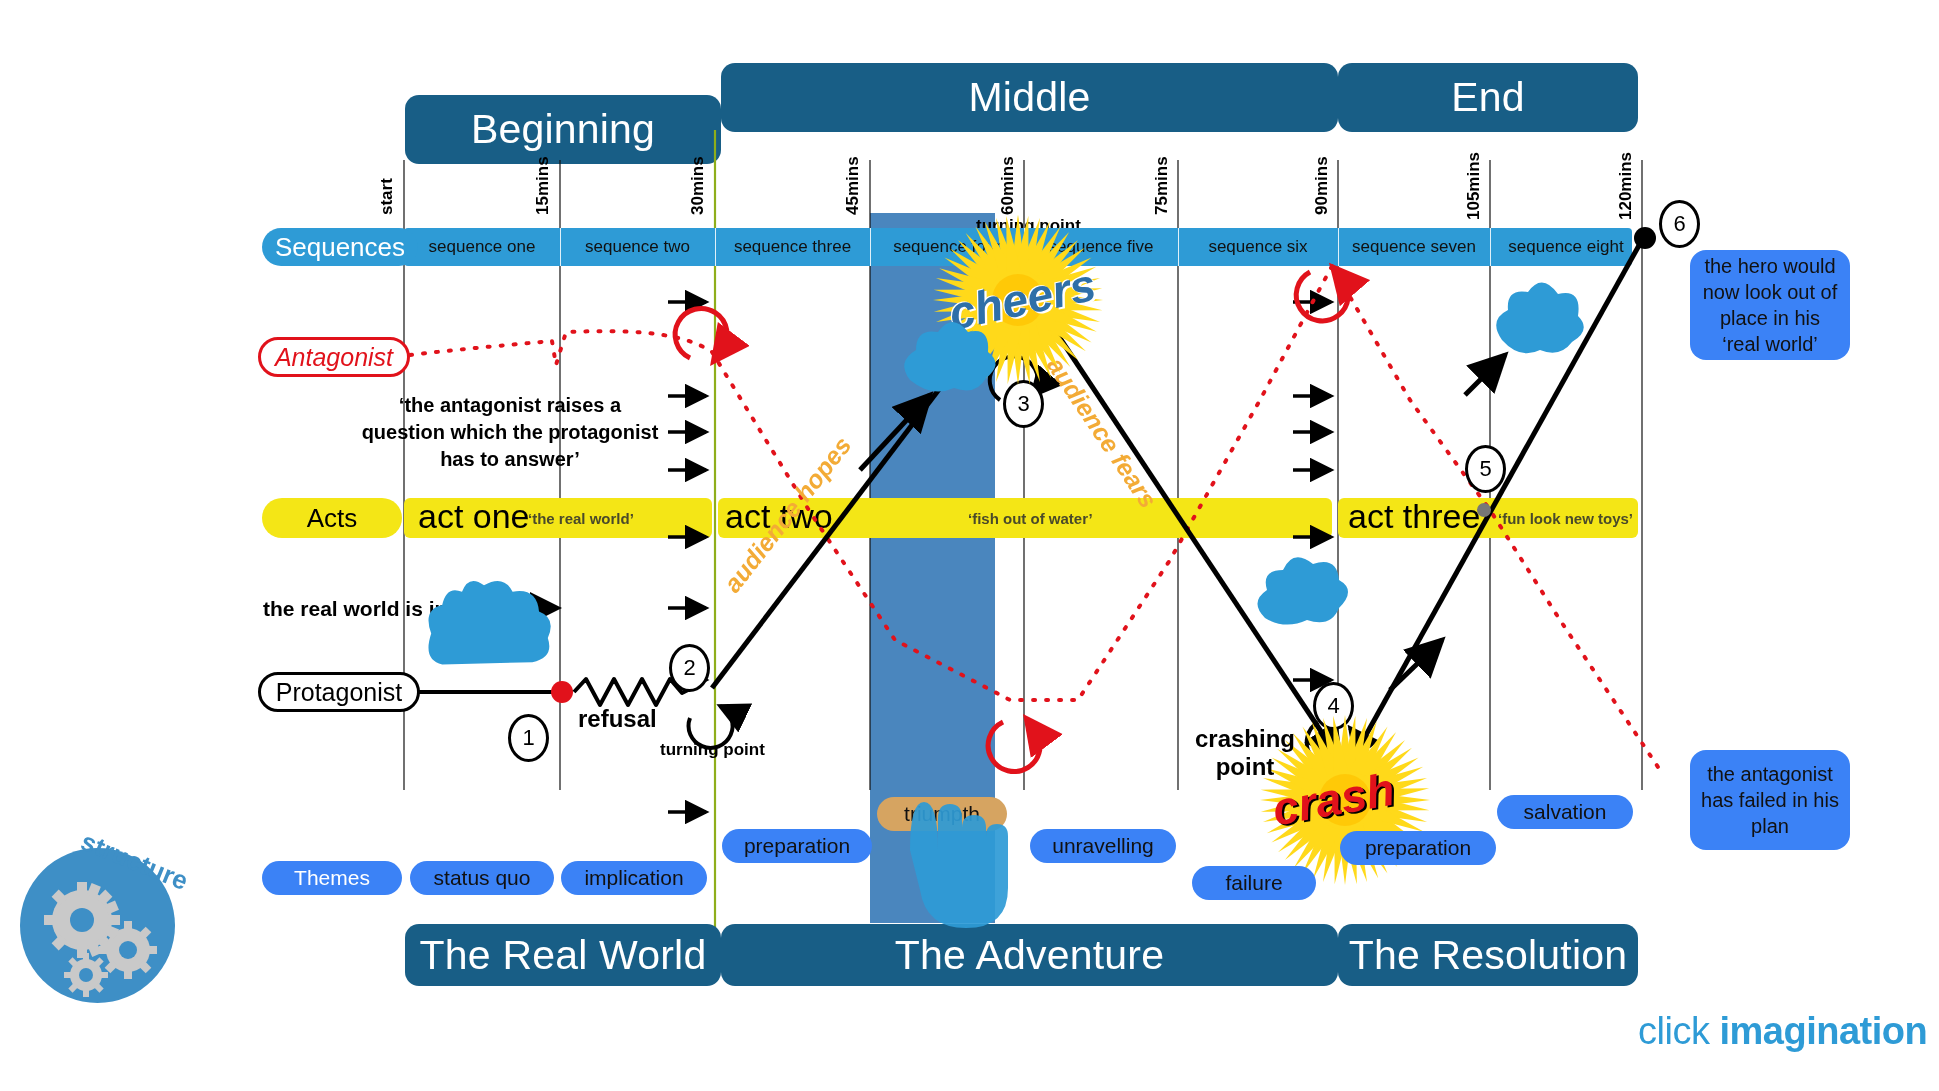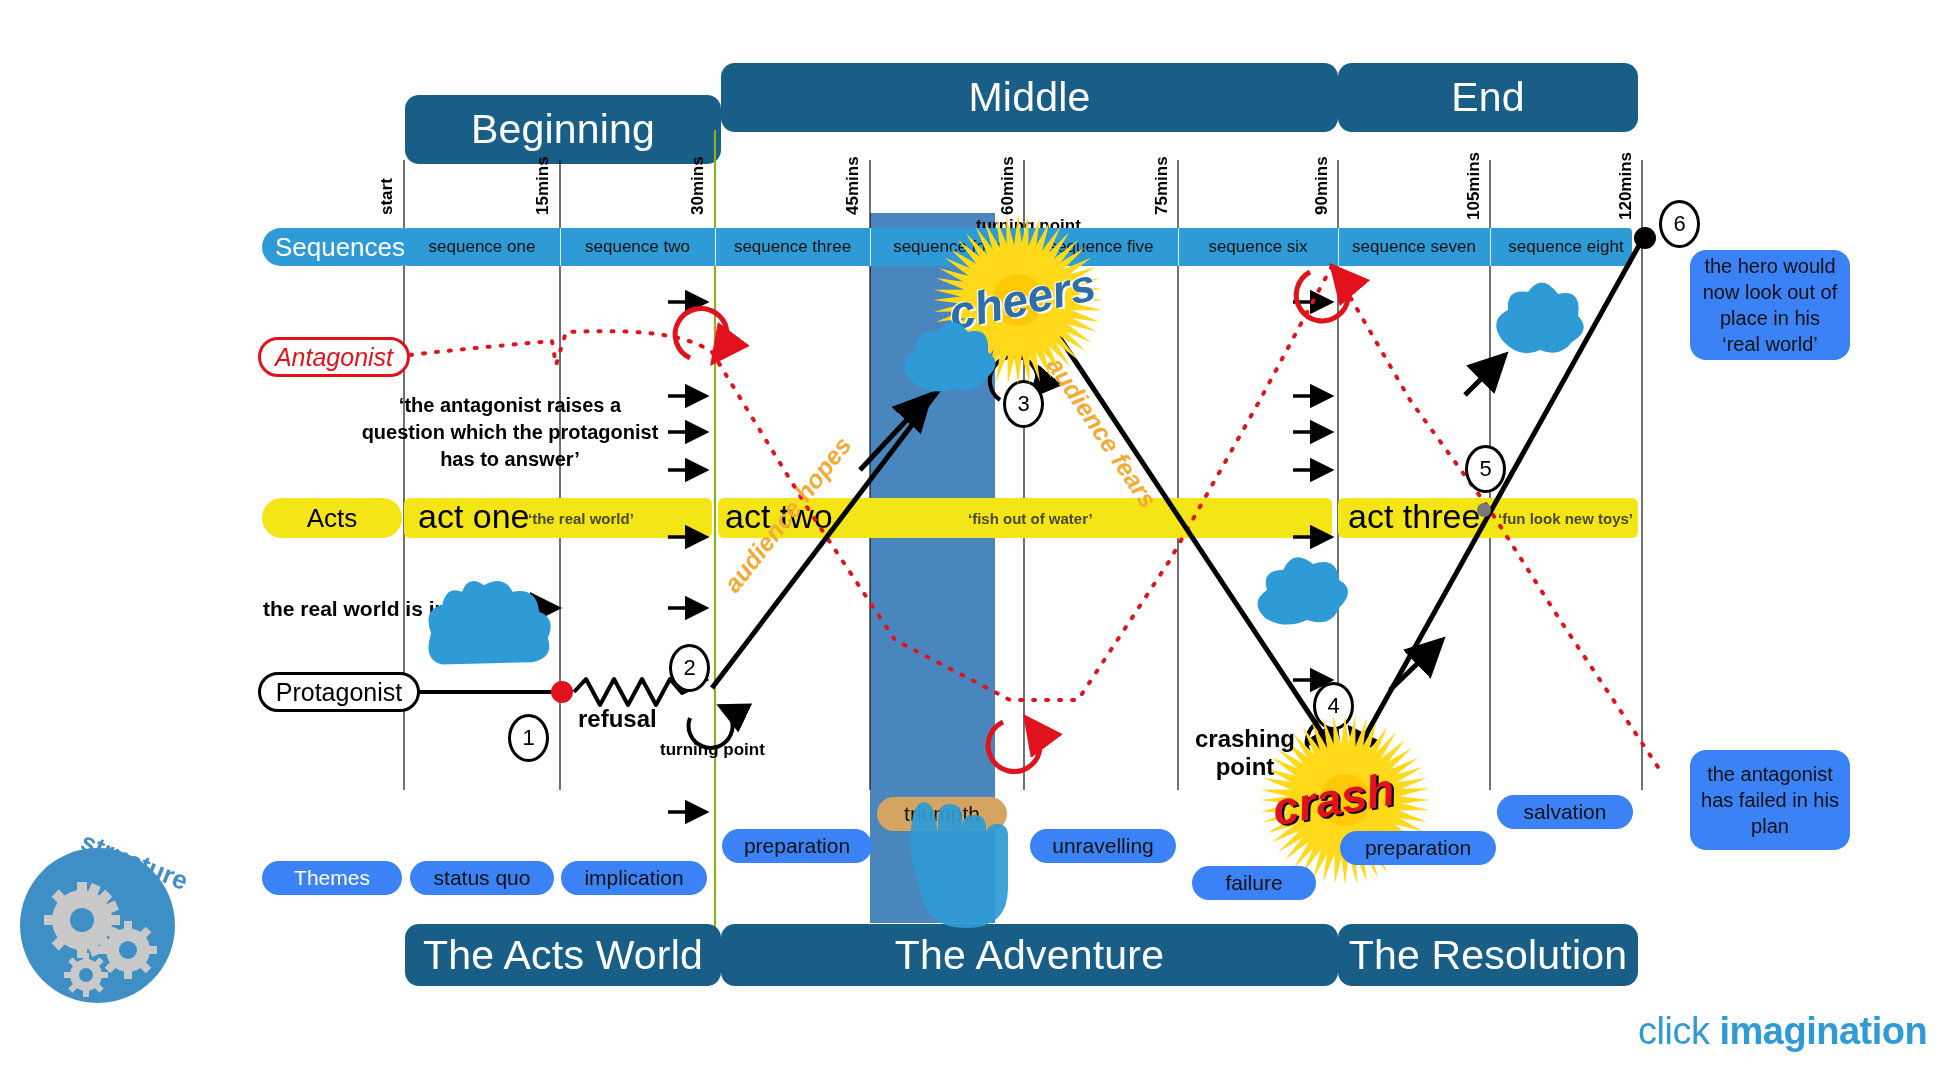--- a/index.html
+++ b/index.html
@@ -438,21 +438,21 @@
   <span>failure</span>
   </div>
 <div class="thpill" style="left:1340px;top:831px;width:156px;">
   <span>preparation</span>
   </div>
 <div class="thpill" style="left:1497px;top:795px;width:136px;">
   <span>salvation</span>
   </div>
 
 <div class="bigbar" style="left:405px;top:924px;width:316px;height:62px;justify-content:center;">
-  <span>The Acts World</span>
+  <span>The Real World</span>
 </div>
 <div class="bigbar" style="left:721px;top:924px;width:617px;height:62px;justify-content:center;">
   <span>The Adventure</span>
 </div>
 <div class="bigbar" style="left:1338px;top:924px;width:300px;height:62px;justify-content:center;">
   <span>The Resolution</span>
 </div>
 
 <svg class="layer">
   <g fill="#2E9BD6">

